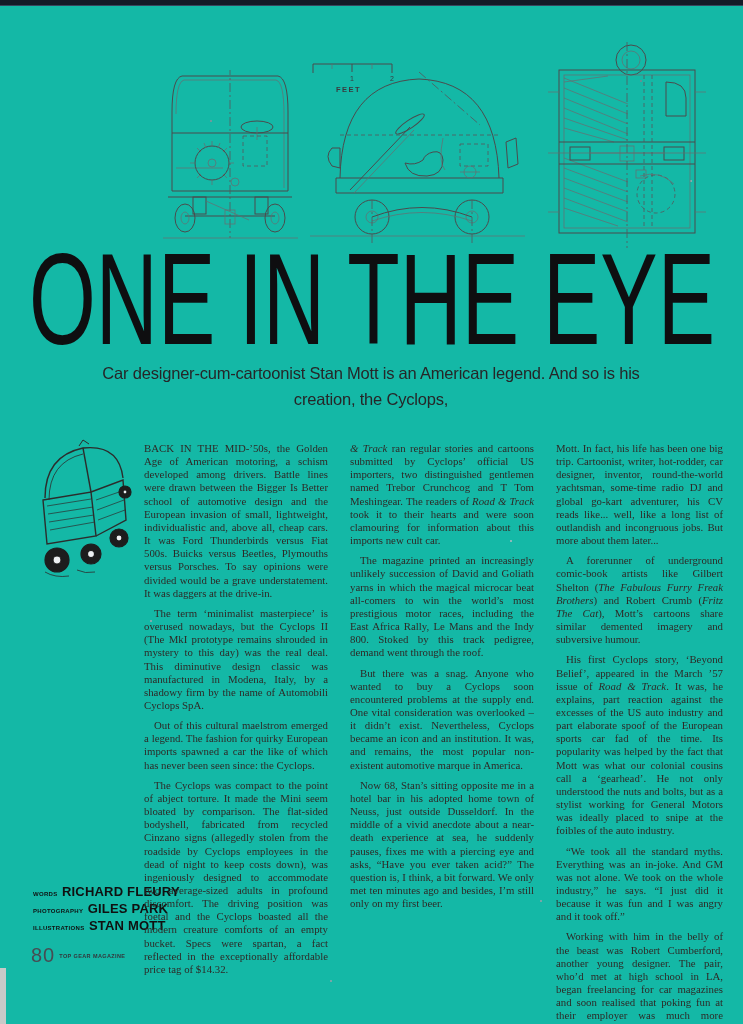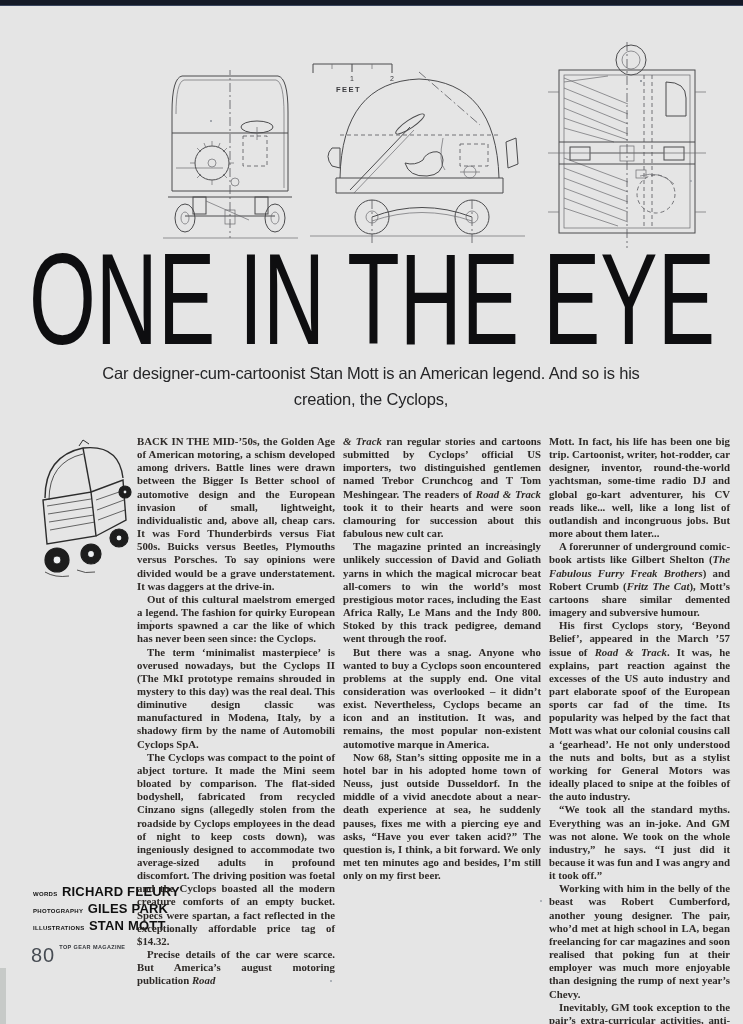--- a/index.html
+++ b/index.html
@@ -1,16 +1,16 @@
 <!DOCTYPE html>
 <html><head>
 <meta charset="utf-8">
 <style>
   html,body{margin:0;padding:0;background:#9a9a9a;}
-  #page{position:relative;width:743px;height:1024px;background:#e5e5e5;overflow:hidden;
+  #page{position:relative;width:743px;height:1024px;background:#14b8a6;overflow:hidden;
         font-family:"Liberation Serif",serif;}
   
   .scan-top{position:absolute;left:0;top:0;width:743px;height:5px;background:#141a27;border-bottom:1px solid #3c4털;}
   .scan-top{border-bottom:1px solid #39455e;}
   .scan-left{position:absolute;left:0;top:968px;width:6px;height:56px;background:#c7cac8;}
   .speck{position:absolute;left:210px;top:120px;width:2px;height:2px;background:#8b909a;border-radius:50%;
          box-shadow:330px 780px 0 #9aa0a8, 480px 60px 0 #a7adb4, 640px 340px 0 #b0b5bb,
                     -60px 500px 0 #a3a8af, 120px 860px 0 #9aa0a8, 430px -40px 0 #7e848e, 300px 420px 0 #b5bac0;}
   
   .drawing{position:absolute;}
@@ -31,25 +31,25 @@
   .sidebar-caption{margin-top:9px;font-family:"Liberation Sans",sans-serif;font-weight:700;
                    font-size:10px;line-height:15px;color:#141414;}
   .sidebar-caption em{font-style:italic;}
   .credits{position:absolute;left:33px;top:884px;width:115px;font-family:"Liberation Sans",sans-serif;color:#101010;}
   .credit-row{white-space:nowrap;line-height:13px;}
   .credit-role{font-size:6px;font-weight:700;letter-spacing:.3px;}
   .credit-name{font-size:13px;font-weight:700;letter-spacing:.2px;}
   
   .col{position:absolute;top:435px;width:198px;color:#2e2a27;}
   #col-0{left:137px;} #col-1{left:343px;} #col-2{left:549px;width:181px;}
-  .col p{margin:0;text-align:justify;font-size:10.8px;line-height:13.15px;font-weight:bold;}
+  .col p{margin:7px;text-align:justify;font-size:10.8px;line-height:13.15px;}
   .col p.indent{text-indent:10px;}
   .col em{font-style:italic;}
   
-  .footer{position:absolute;left:31px;top:944px;display:flex;align-items:flex-start;gap:4px;
+  .footer{position:absolute;left:31px;top:944px;display:flex;align-items:center;gap:4px;
           font-family:"Liberation Sans",sans-serif;}
   .page-num{font-size:20px;color:#474c53;letter-spacing:1px;font-weight:400;}
   .mag-name{font-size:5.5px;font-weight:700;color:#33363b;letter-spacing:.4px;}
 </style>
 </head>
 <body>
 
 <div id="page">
 
   <div class="scan-top"></div>
@@ -214,27 +214,26 @@
   </div>
 
   <div class="credits">
     <div class="credit-row"><span class="credit-role">WORDS</span> <span class="credit-name">RICHARD FLEURY</span></div>
     <div class="credit-row"><span class="credit-role">PHOTOGRAPHY</span> <span class="credit-name">GILES PARK</span></div>
     <div class="credit-row"><span class="credit-role">ILLUSTRATIONS</span> <span class="credit-name">STAN MOTT</span></div>
   </div>
 
   <div class="col" id="col-0">
       <p><span>BACK IN THE MID-’50s, the Golden Age of American motoring, a schism developed among drivers. Battle lines were drawn between the Bigger Is Better school of automotive design and the European invasion of small, lightweight, individualistic and, above all, cheap cars. It was Ford Thunderbirds versus Fiat 500s. Buicks versus Beetles, Plymouths versus Porsches. To say opinions were divided would be a grave understatement. It was daggers at the drive-in.</span></p>
+      <p class="indent"><span>The term ‘minimalist masterpiece’ is overused nowadays, but the Cyclops II (The MkI prototype remains shrouded in mystery to this day) was the real deal. This diminutive design classic was manufactured in Modena, Italy, by a shadowy firm by the name of Automobili Cyclops SpA.</span></p>
       <p class="indent"><span>Out of this cultural maelstrom emerged a legend. The fashion for quirky European imports spawned a car the like of which has never been seen since: the Cyclops.</span></p>
-      <p class="indent"><span>The term ‘minimalist masterpiece’ is overused nowadays, but the Cyclops II (The MkI prototype remains shrouded in mystery to this day) was the real deal. This diminutive design classic was manufactured in Modena, Italy, by a shadowy firm by the name of Automobili Cyclops SpA.</span></p>
       <p class="indent"><span>The Cyclops was compact to the point of abject torture. It made the Mini seem bloated by comparison. The flat-sided bodyshell, fabricated from recycled Cinzano signs (allegedly stolen from the roadside by Cyclops employees in the dead of night to keep costs down), was ingeniously designed to accommodate two average-sized adults in profound discomfort. The driving position was foetal and the Cyclops boasted all the modern creature comforts of an empty bucket. Specs were spartan, a fact reflected in the exceptionally affordable price tag of $14.32.</span></p>
-      <p class="indent"><span>Precise details of the car were scarce. But America’s august motoring publication </span><em>Road</em></p>
     </div>
   <div class="col" id="col-1">
-      <p><em>&amp; Track</em><span> ran regular stories and cartoons submitted by Cyclops’ official US importers, two distinguished gentlemen named Trebor Crunchcog and T Tom Meshingear. The readers of </span><em>Road &amp; Track</em><span> took it to their hearts and were soon clamouring for succession about this fabulous new cult car.</span></p>
+      <p><em>&amp; Track</em><span> ran regular stories and cartoons submitted by Cyclops’ official US importers, two distinguished gentlemen named Trebor Crunchcog and T Tom Meshingear. The readers of </span><em>Road &amp; Track</em><span> took it to their hearts and were soon clamouring for information about this imports new cult car.</span></p>
       <p class="indent"><span>The magazine printed an increasingly unlikely succession of David and Goliath yarns in which the magical microcar beat all-comers to win the world’s most prestigious motor races, including the East Africa Rally, Le Mans and the Indy 800. Stoked by this track pedigree, demand went through the roof.</span></p>
       <p class="indent"><span>But there was a snag. Anyone who wanted to buy a Cyclops soon encountered problems at the supply end. One vital consideration was overlooked – it didn’t exist. Nevertheless, Cyclops became an icon and an institution. It was, and remains, the most popular non-existent automotive marque in America.</span></p>
       <p class="indent"><span>Now 68, Stan’s sitting opposite me in a hotel bar in his adopted home town of Neuss, just outside Dusseldorf. In the middle of a vivid anecdote about a near-death experience at sea, he suddenly pauses, fixes me with a piercing eye and asks, “Have you ever taken acid?” The question is, I think, a bit forward. We only met ten minutes ago and besides, I’m still only on my first beer.</span></p>
     </div>
   <div class="col" id="col-2">
       <p><span>Mott. In fact, his life has been one big trip. Cartoonist, writer, hot-rodder, car designer, inventor, round-the-world yachtsman, some-time radio DJ and global go-kart adventurer, his CV reads like... well, like a long list of outlandish and incongruous jobs. But more about them later...</span></p>
       <p class="indent"><span>A forerunner of underground comic-book artists like Gilbert Shelton (</span><em>The Fabulous Furry Freak Brothers</em><span>) and Robert Crumb (</span><em>Fritz The Cat</em><span>), Mott’s cartoons share similar demented imagery and subversive humour.</span></p>
       <p class="indent"><span>His first Cyclops story, ‘Beyond Belief’, appeared in the March ’57 issue of </span><em>Road &amp; Track</em><span>. It was, he explains, part reaction against the excesses of the US auto industry and part elaborate spoof of the European sports car fad of the time. Its popularity was helped by the fact that Mott was what our colonial cousins call a ‘gearhead’. He not only understood the nuts and bolts, but as a stylist working for General Motors was ideally placed to snipe at the foibles of the auto industry.</span></p>
       <p class="indent"><span>“We took all the standard myths. Everything was an in-joke. And GM was not alone. We took on the whole industry,” he says. “I just did it because it was fun and I was angry and it took off.”</span></p>
       <p class="indent"><span>Working with him in the belly of the beast was Robert Cumberford, another young designer. The pair, who’d met at high school in LA, began freelancing for car magazines and soon realised that poking fun at their employer was much more enjoyable than designing the rump of next year’s Chevy.</span></p>

